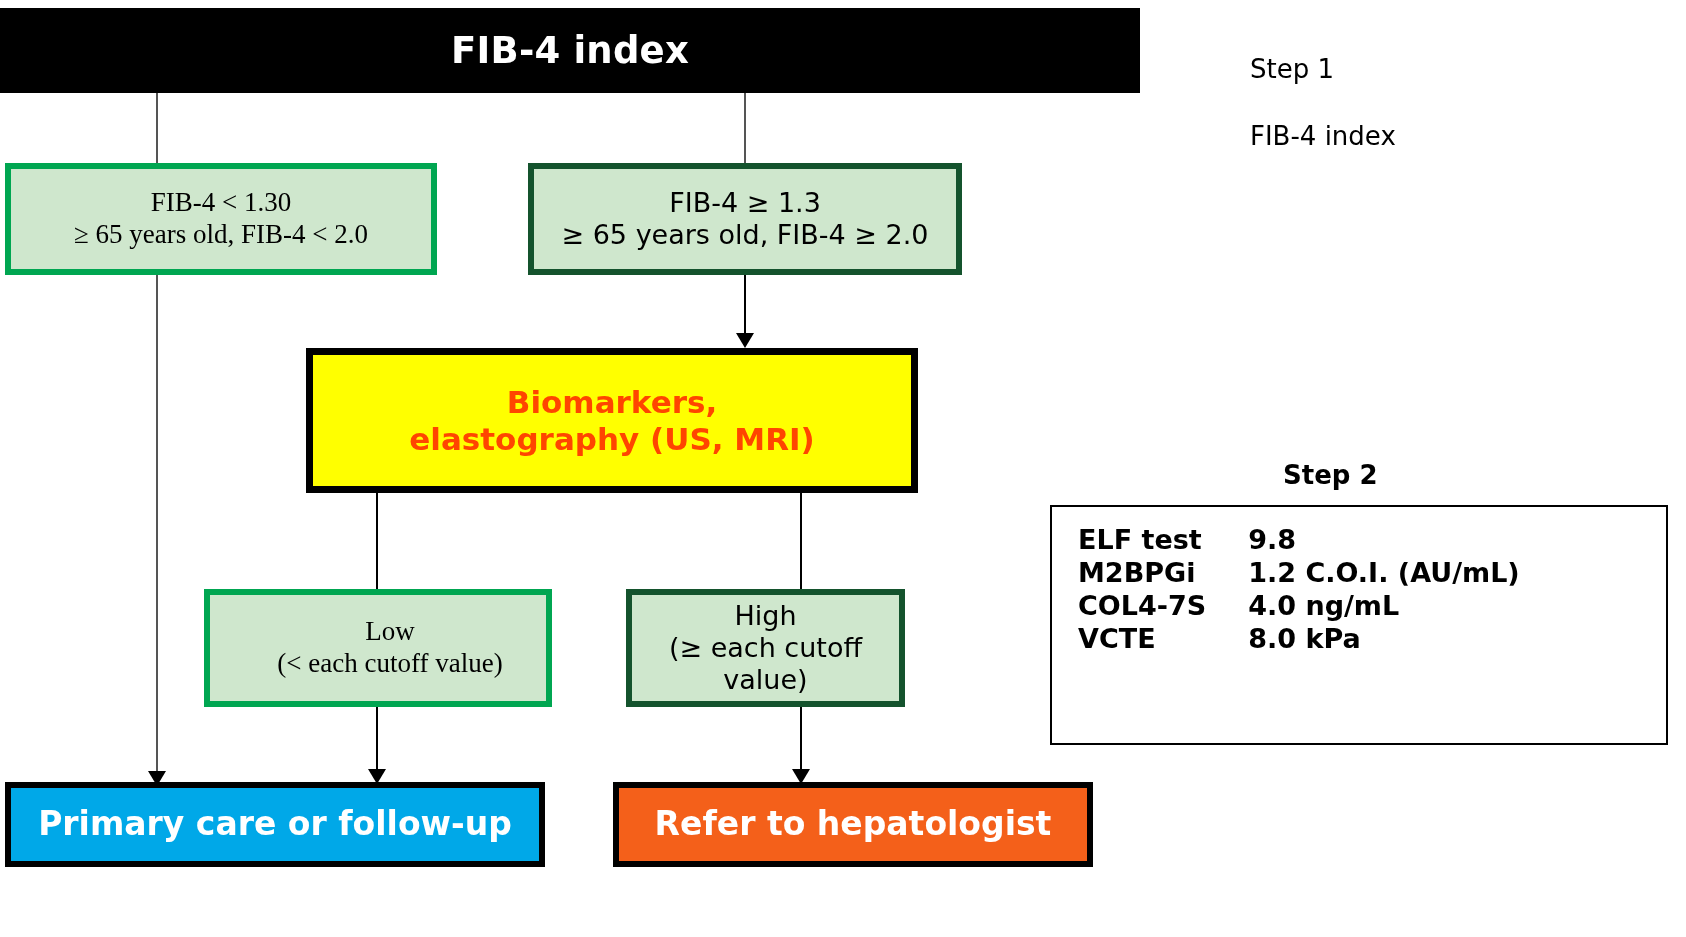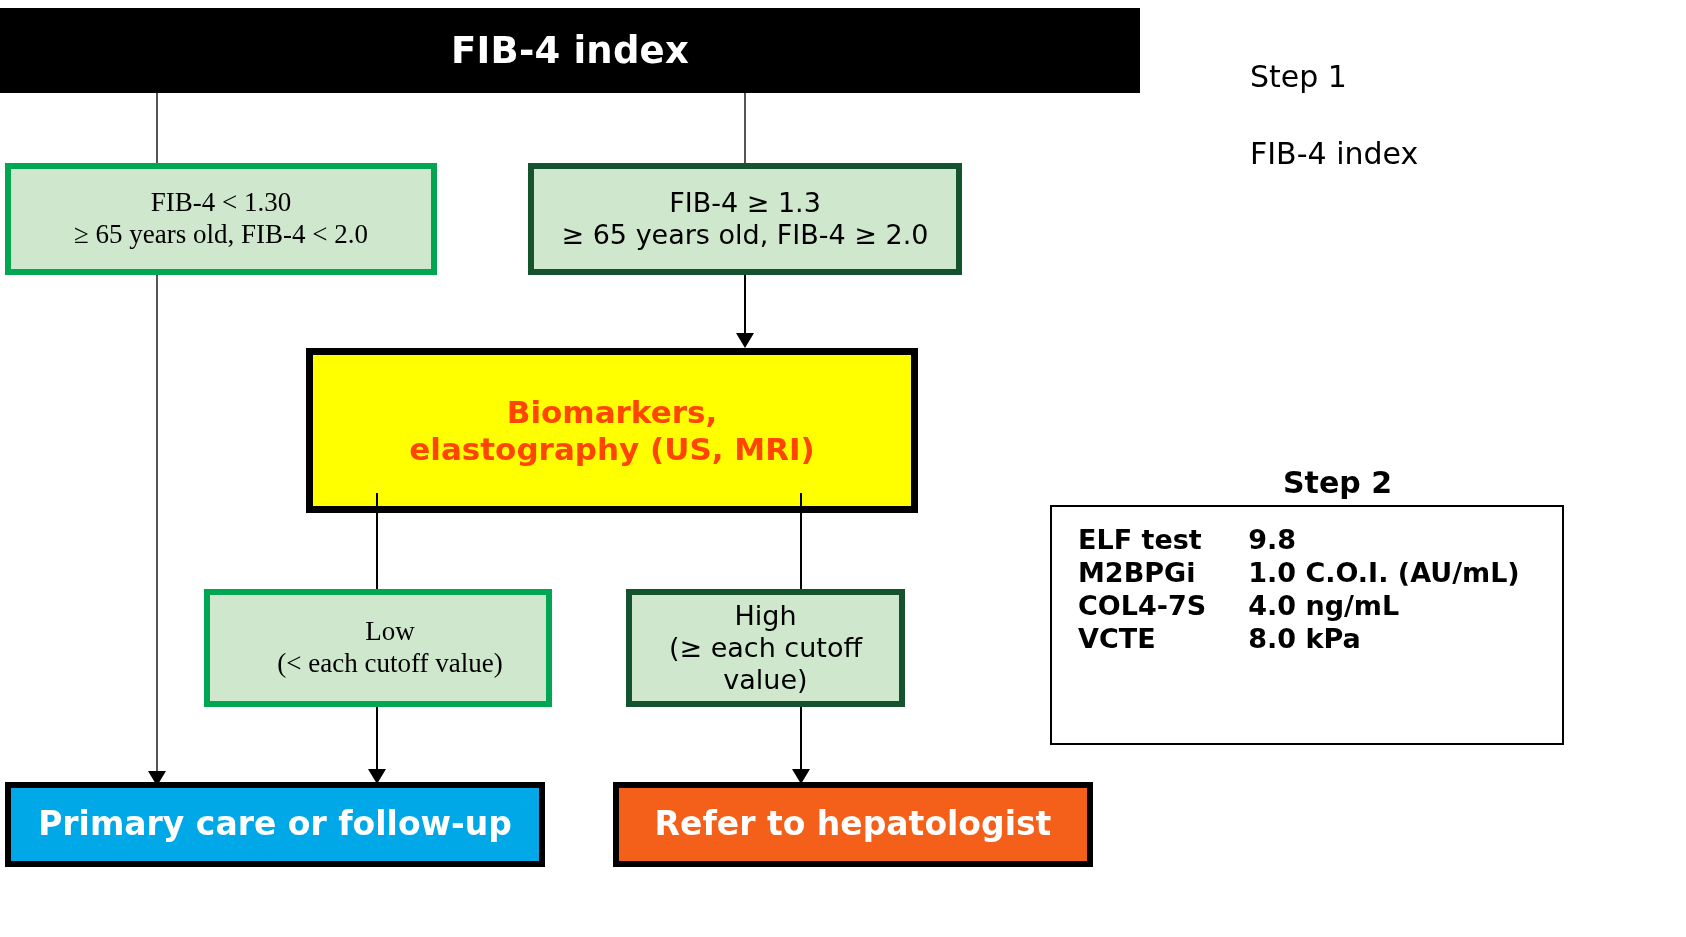--- a/index.html
+++ b/index.html
@@ -72,21 +72,21 @@
     background: #f4601a;
     border: 6px solid #000000;
     color: #ffffff;
     font-weight: bold;
     font-size: 33px;
   }
 
   
   .step-label {
     position: absolute;
-    font-size: 30px;
+    font-size: 26px;
     color: #000000;
     line-height: 1.28;
     white-space: pre-line;
   }
 
   
   .cutoff-panel {
     position: absolute;
     border: 2px solid #000000;
     background: #ffffff;
@@ -148,21 +148,21 @@
     <span class="line-text">FIB-4 ≥ 1.3</span>
     <span class="line-text">≥ 65 years old, FIB-4 ≥ 2.0</span>
   </div>
 
   <div class="vline" style="left:744px; top:275px; height:62px;"></div>
   <div class="arrowhead" style="left:736px; top:333px;"></div>
 
   <div class="vline thin" style="left:156px; top:275px; height:500px;"></div>
   <div class="arrowhead" style="left:148px; top:771px;"></div>
 
-  <div class="node yellow-box" style="left:306px; top:348px; width:612px; height:165px;">
+  <div class="node yellow-box" style="left:306px; top:348px; width:612px; height:145px;">
     <span class="line-text">Biomarkers,</span>
     <span class="line-text">elastography (US, MRI)</span>
   </div>
 
   <div class="vline" style="left:376px; top:493px; height:96px;"></div>
   <div class="vline" style="left:800px; top:493px; height:96px;"></div>
 
   <div class="node green-fill border-green" style="left:204px; top:589px; width:348px; height:118px;padding-left:24px;">
     <span class="line-text">Low</span>
     <span class="line-text">(&lt; each cutoff value)</span>
@@ -184,30 +184,30 @@
   </div>
 
   <div class="node orange-box" style="left:613px; top:782px; width:480px; height:85px;align-items:center;">
     <span class="line-text">Refer to hepatologist</span>
   </div>
 
   <div class="step-label" style="left:1283px; top:426px;font-weight:bold;">
     <span class="line-text">Step 2</span>
   </div>
 
-  <div class="cutoff-panel" style="left:1050px; top:505px; width:514px; height:240px;">
+  <div class="cutoff-panel" style="left:1050px; top:505px; width:618px; height:240px;">
     <table class="cutoff-table">
       <tbody>
         <tr>
           <td class="k">ELF test</td>
           <td class="v">9.8</td>
         </tr>
         <tr>
           <td class="k">M2BPGi</td>
-          <td class="v">1.0 C.O.I. (AU/mL)</td>
+          <td class="v">1.2 C.O.I. (AU/mL)</td>
         </tr>
         <tr>
           <td class="k">COL4-7S</td>
           <td class="v">4.0 ng/mL</td>
         </tr>
         <tr>
           <td class="k">VCTE</td>
           <td class="v">8.0 kPa</td>
         </tr>
       </tbody>

